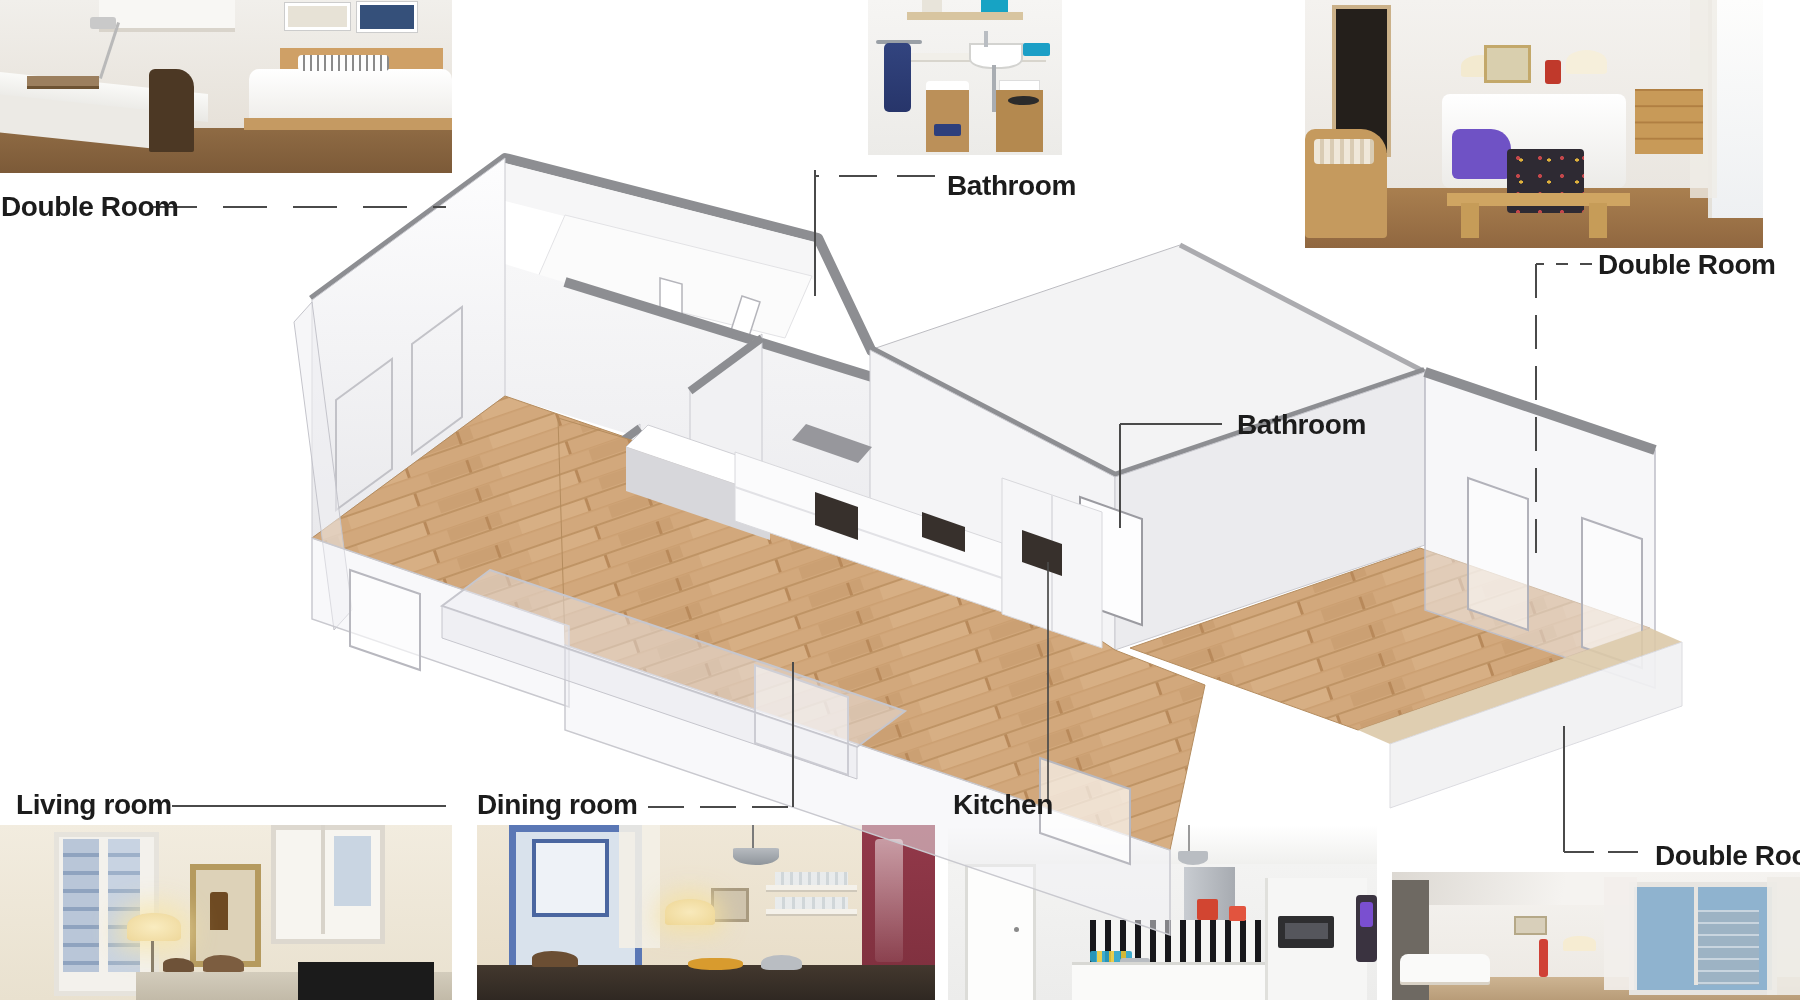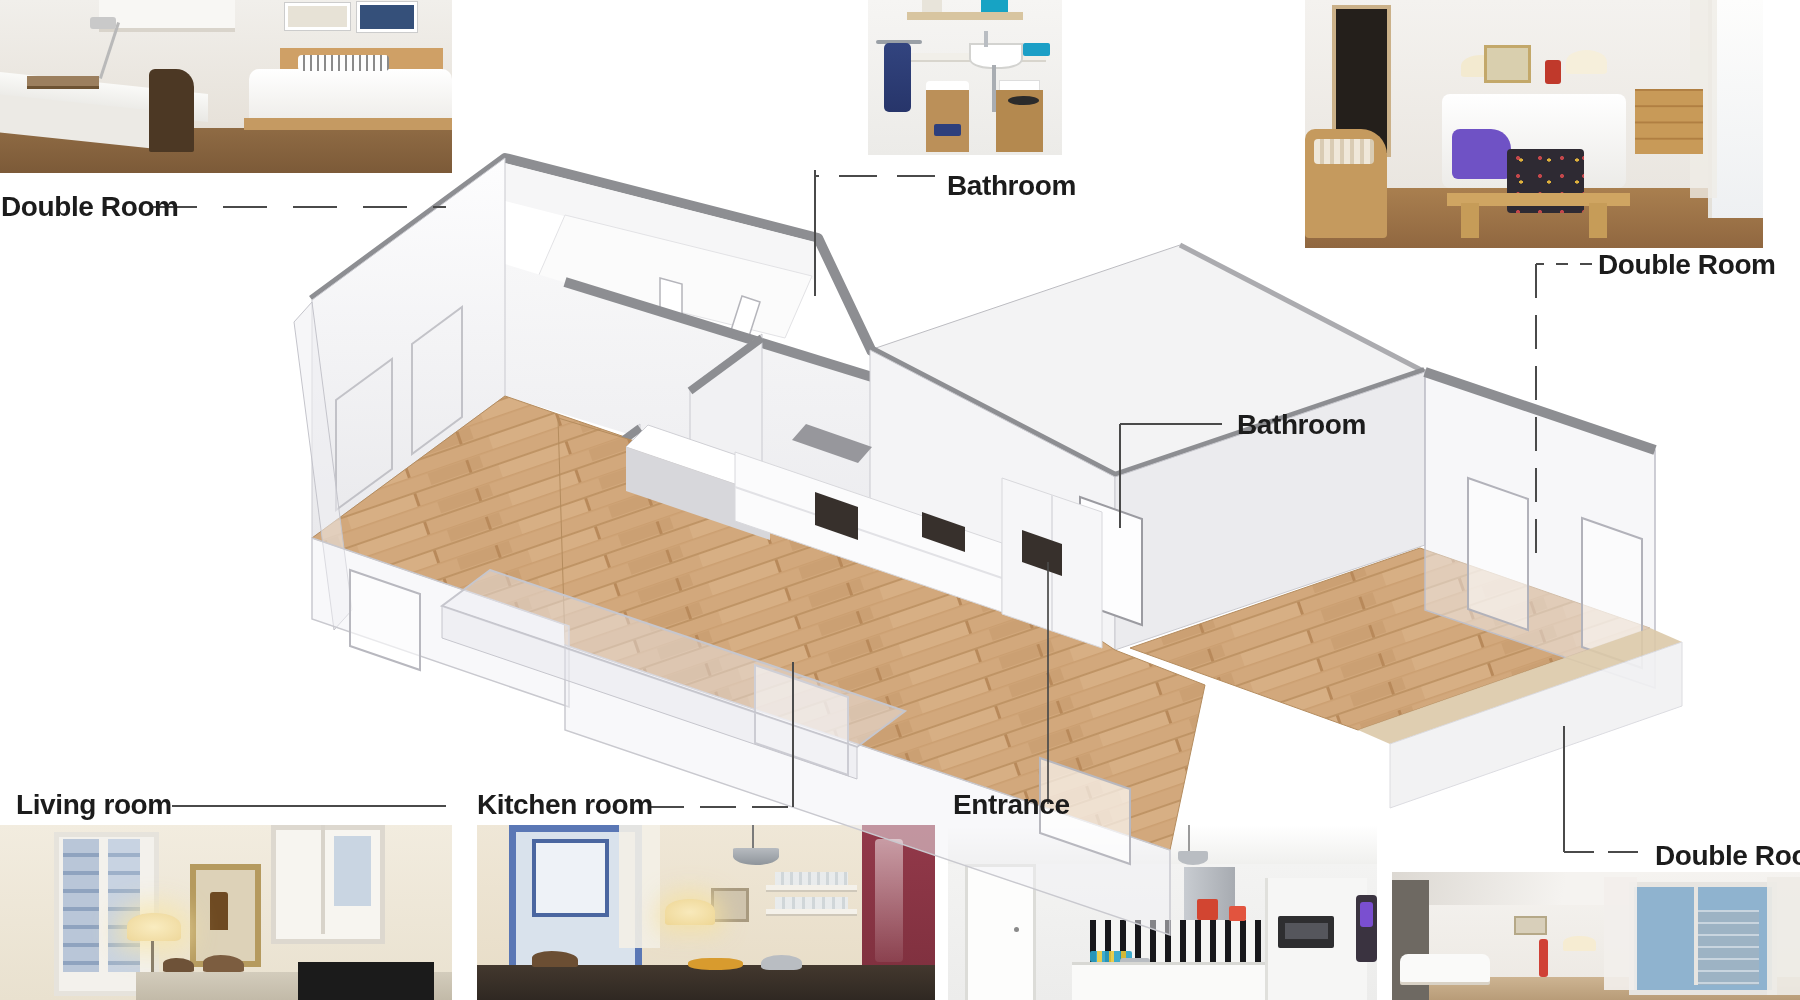--- a/index.html
+++ b/index.html
@@ -381,17 +381,17 @@
       <line x1="1564" y1="726" x2="1564" y2="852"></line>
       <line x1="1564" y1="852" x2="1650" y2="852" stroke-dasharray="30 14"></line>
     </g>
   </svg>
 
   <div class="room-label" style="left:1px;top:193px;">Double Room</div>
   <div class="room-label" style="left:947px;top:172px;">Bathroom</div>
   <div class="room-label" style="left:1598px;top:251px;">Double Room</div>
   <div class="room-label" style="left:1237px;top:411px;">Bathroom</div>
   <div class="room-label" style="left:16px;top:791px;">Living room</div>
-  <div class="room-label" style="left:477px;top:791px;">Kitchen room</div>
-  <div class="room-label" style="left:953px;top:791px;">Entrance</div>
+  <div class="room-label" style="left:477px;top:791px;">Dining room</div>
+  <div class="room-label" style="left:953px;top:791px;">Kitchen</div>
   <div class="room-label" style="left:1655px;top:842px;">Double Room</div>
 
 </div>
 
 </body></html>

